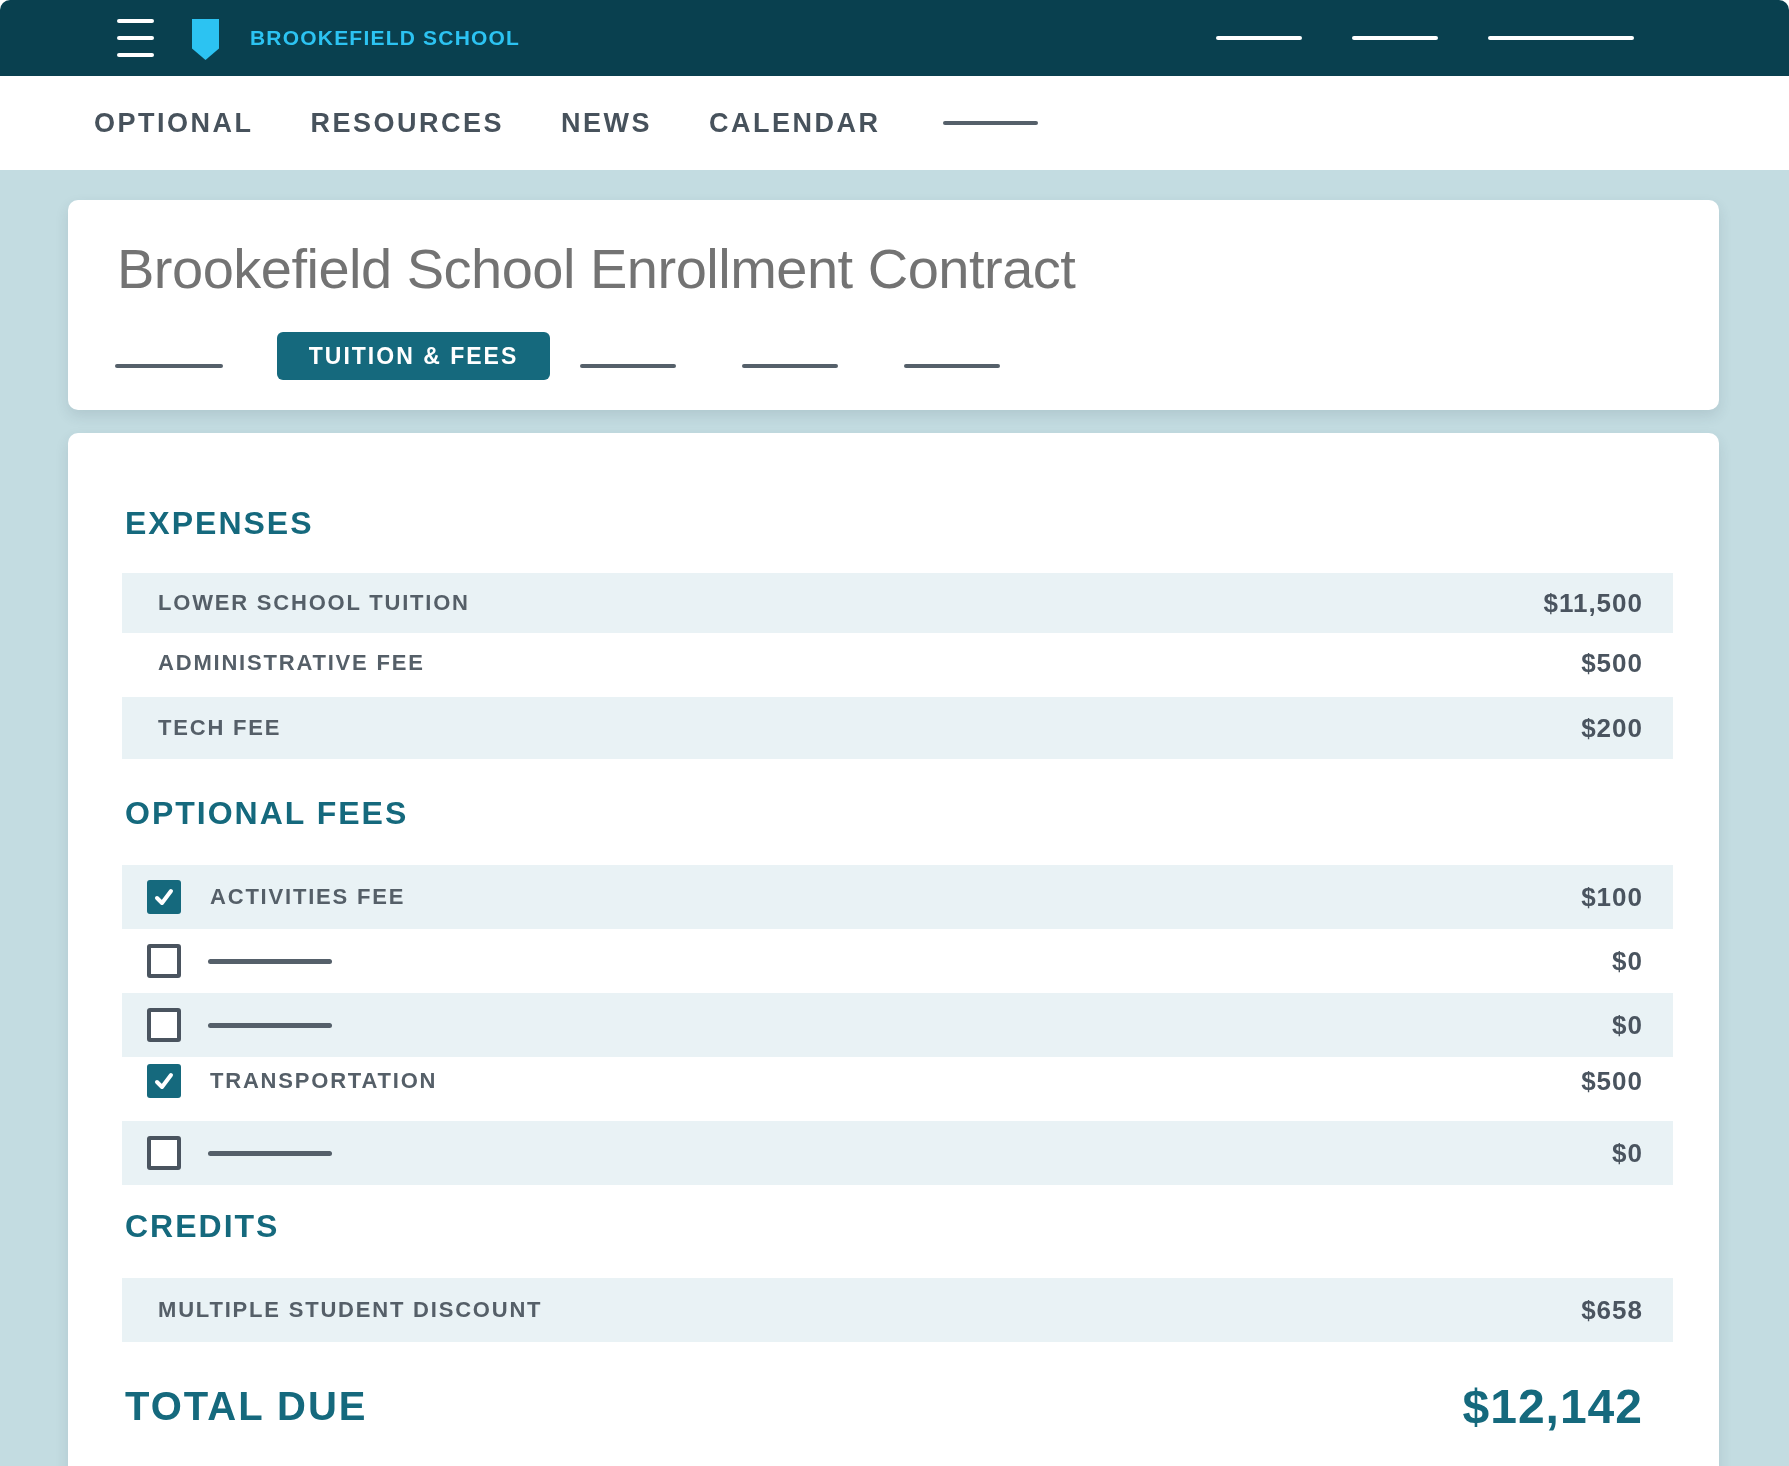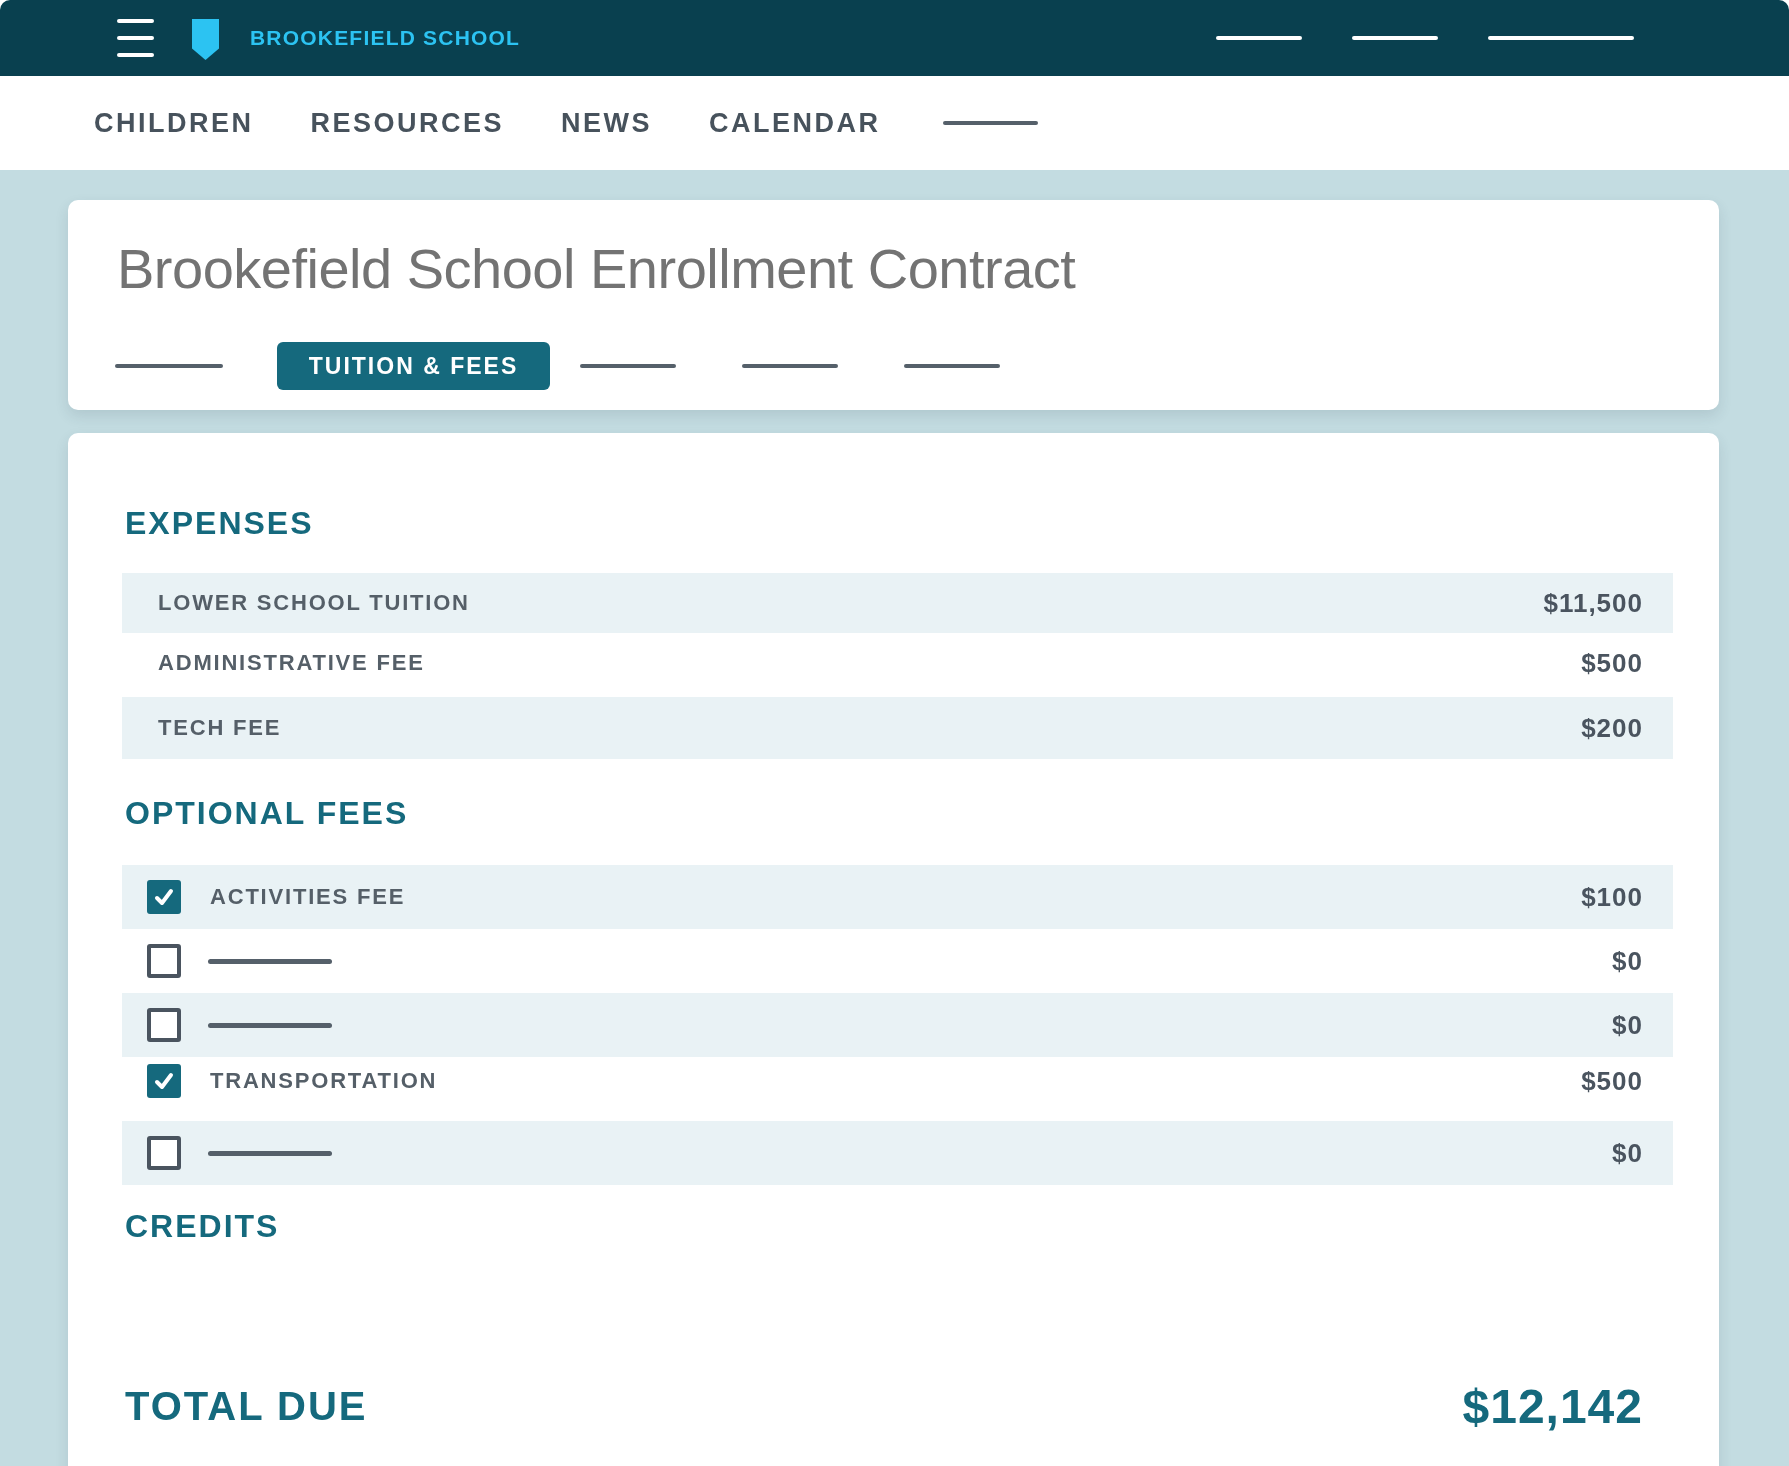--- a/index.html
+++ b/index.html
@@ -36,21 +36,21 @@
   #title-card{left:68px;top:200px;width:1651px;height:210px;}
   #main-card{left:68px;top:433px;width:1651px;height:1100px;}
 
   
   #contract-title{left:49px;top:36px;font-size:56px;color:#737373;letter-spacing:-0.5px;}
   .tab-line{top:164px;height:4px;background:#55606a;border-radius:2px;}
   #tab-line-0{left:47px;width:108px;}
   #tab-line-1{left:512px;width:96px;}
   #tab-line-2{left:674px;width:96px;}
   #tab-line-3{left:836px;width:96px;}
-  #active-tab{left:209px;top:142px;width:273px;height:48px;background:var(--accent,#15697d);
+  #active-tab{left:209px;top:132px;width:273px;height:48px;background:var(--accent,#15697d);
               border-radius:6px;display:flex;align-items:center;justify-content:center;
               color:#ffffff;font-size:23px;font-weight:bold;letter-spacing:2px;cursor:pointer;}
 
   
   .section-heading{left:57px;font-size:32px;font-weight:bold;color:var(--accent,#15697d);
                    letter-spacing:2px;}
   .fee-row{left:54px;width:1551px;display:flex;align-items:center;}
   .fee-row.shaded{background:var(--row-light,#e9f2f5);}
   .row-label{font-size:22px;font-weight:bold;color:#555f68;letter-spacing:1.8px;}
   .row-amount{margin-left:auto;padding-right:30px;font-size:26px;font-weight:bold;
@@ -83,21 +83,21 @@
   </div>
   <div id="shield" class="abs"></div>
   <div id="brand" class="abs">BROOKEFIELD SCHOOL</div>
   <div id="hdr-line-1" class="abs hdr-line"></div>
   <div id="hdr-line-2" class="abs hdr-line"></div>
   <div id="hdr-line-3" class="abs hdr-line"></div>
 </div>
 
 <div id="site-nav" class="abs">
   <div class="nav-items">
-    <div class="nav-item">CHILDREN</div>
+    <div class="nav-item">OPTIONAL</div>
     <div class="nav-item">RESOURCES</div>
     <div class="nav-item">NEWS</div>
     <div class="nav-item">CALENDAR</div>
   </div>
   <div id="nav-line"></div>
 </div>
 
 <div id="title-card" class="abs card">
   <div id="contract-title" class="abs">Brookefield School Enrollment Contract</div>
   <div id="tab-line-0" class="abs tab-line"></div>
@@ -159,19 +159,23 @@
   </div>
 
   <div class="abs fee-row check-row shaded" style="top:688px;height:64px;">
     <div class="checkbox unchecked"></div>
     <div class="label-line"></div>
     <div class="row-amount">$0</div>
   </div>
 
   <div class="abs section-heading" style="top:775px;">CREDITS</div>
 
+  <div class="abs fee-row plain-row shaded" style="top:845px;height:64px;">
+    <div class="row-label">MULTIPLE STUDENT DISCOUNT</div>
+    <div class="row-amount">$658</div>
+  </div>
 
   <div id="total-row" class="abs">
     <div id="total-label">TOTAL DUE</div>
     <div id="total-amount">$12,142</div>
   </div>
 
 </div>
 
 </body></html>

